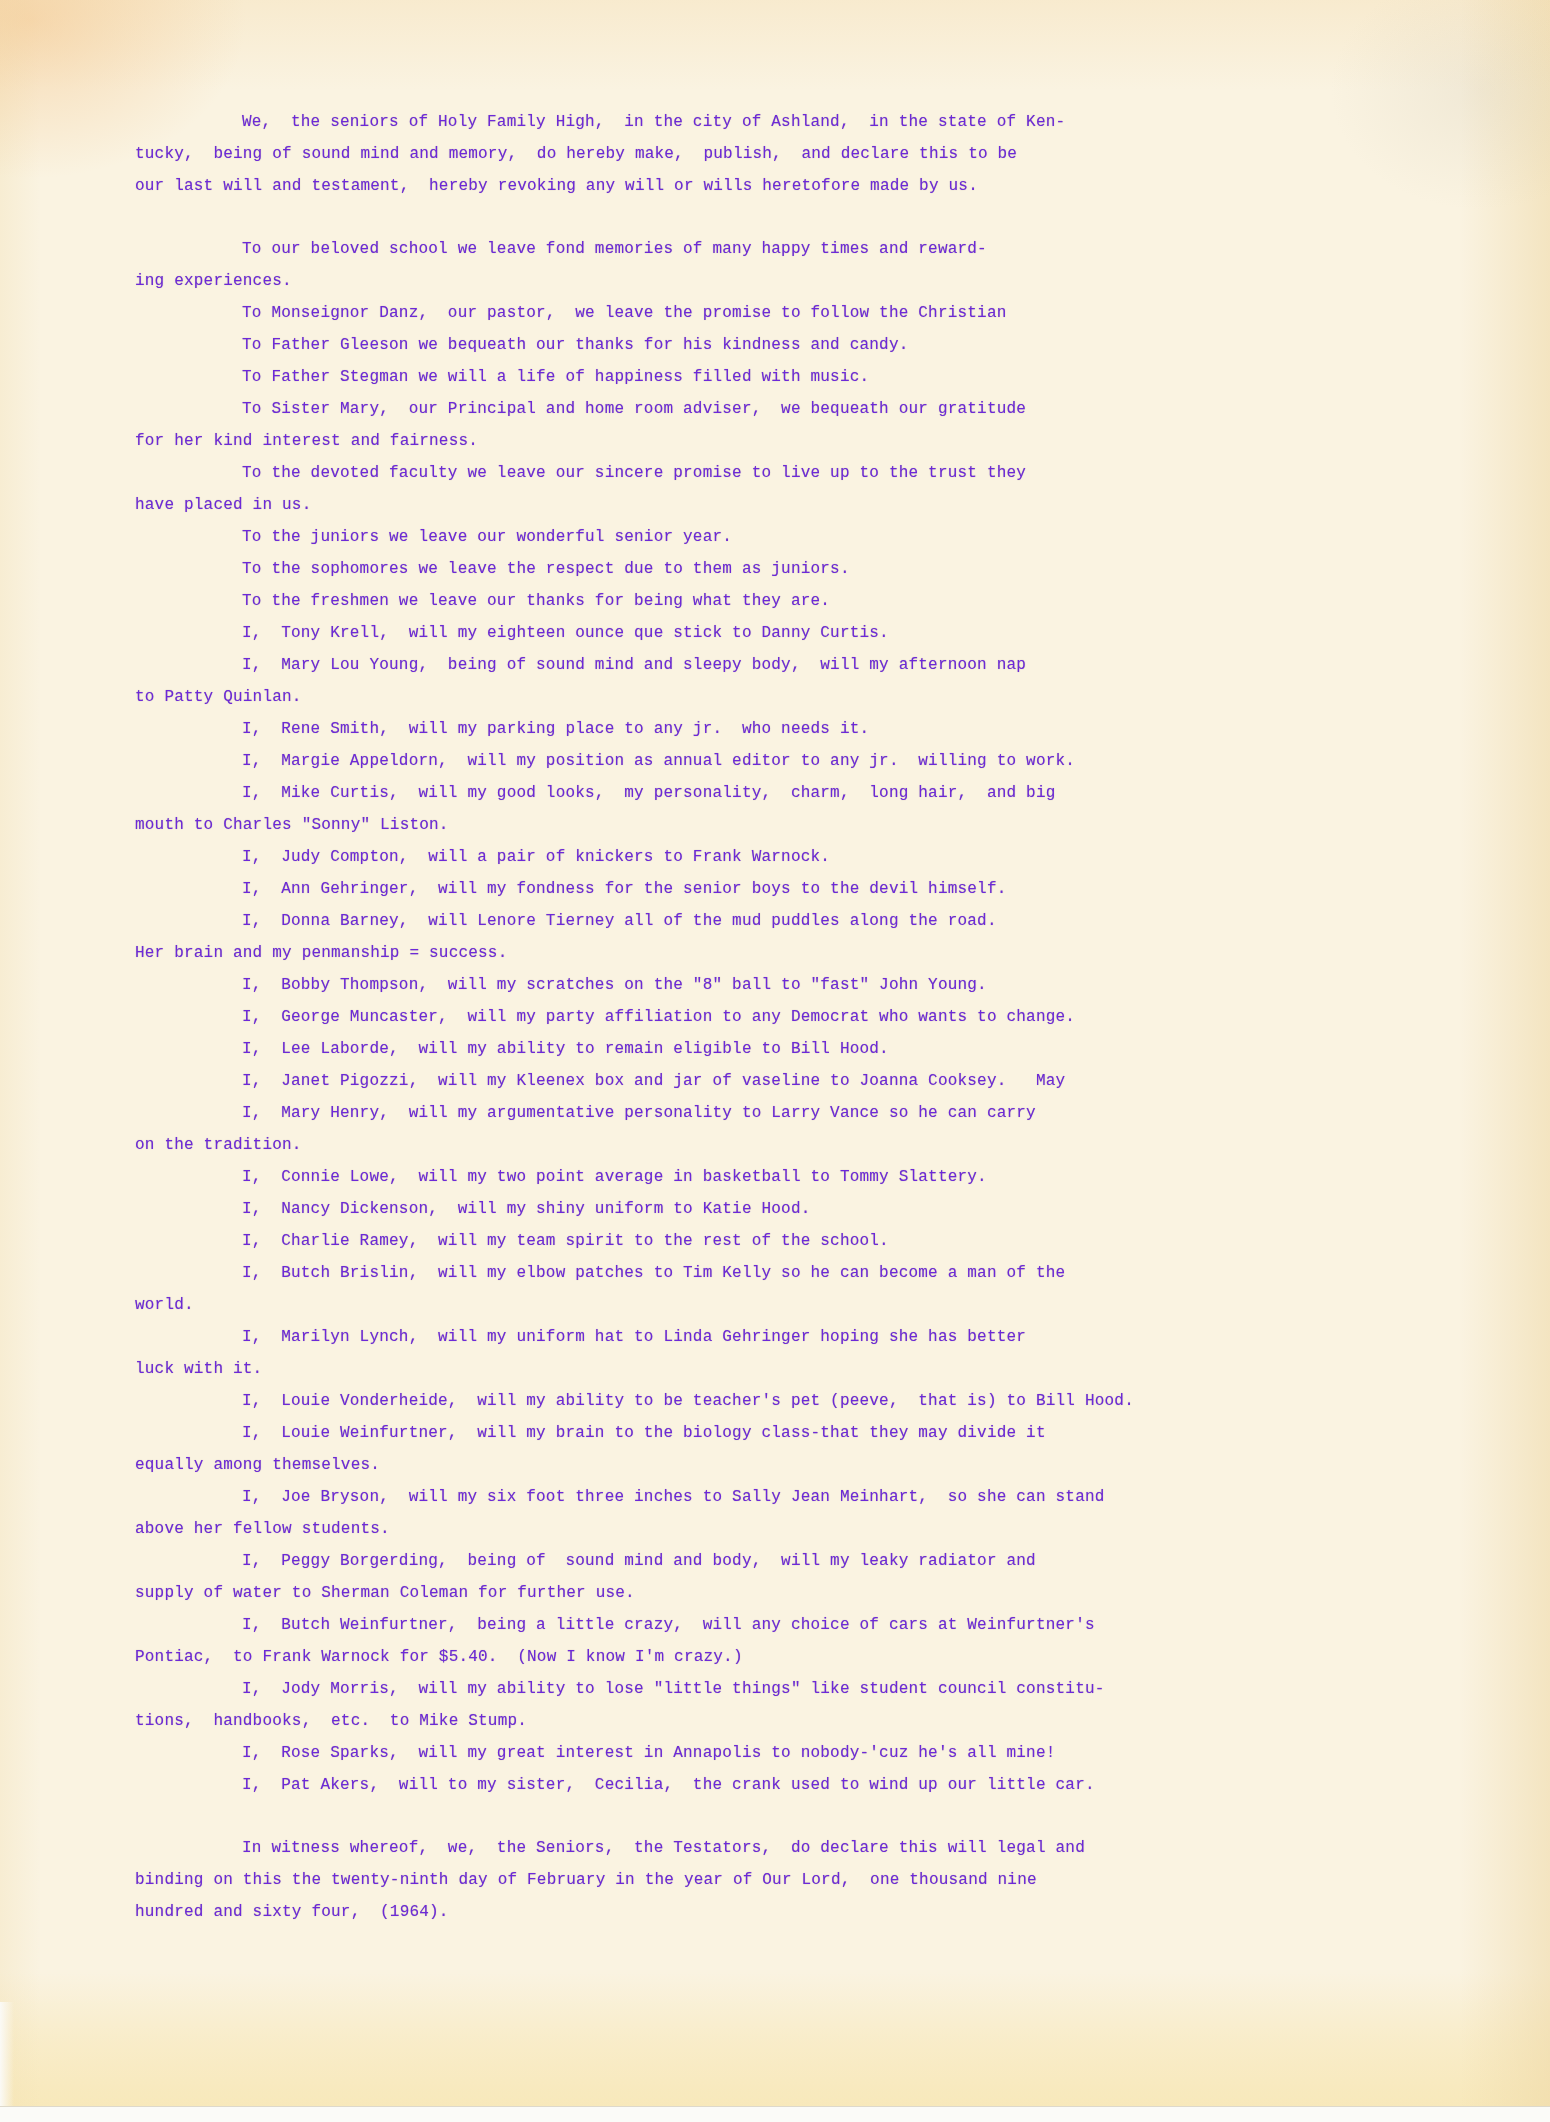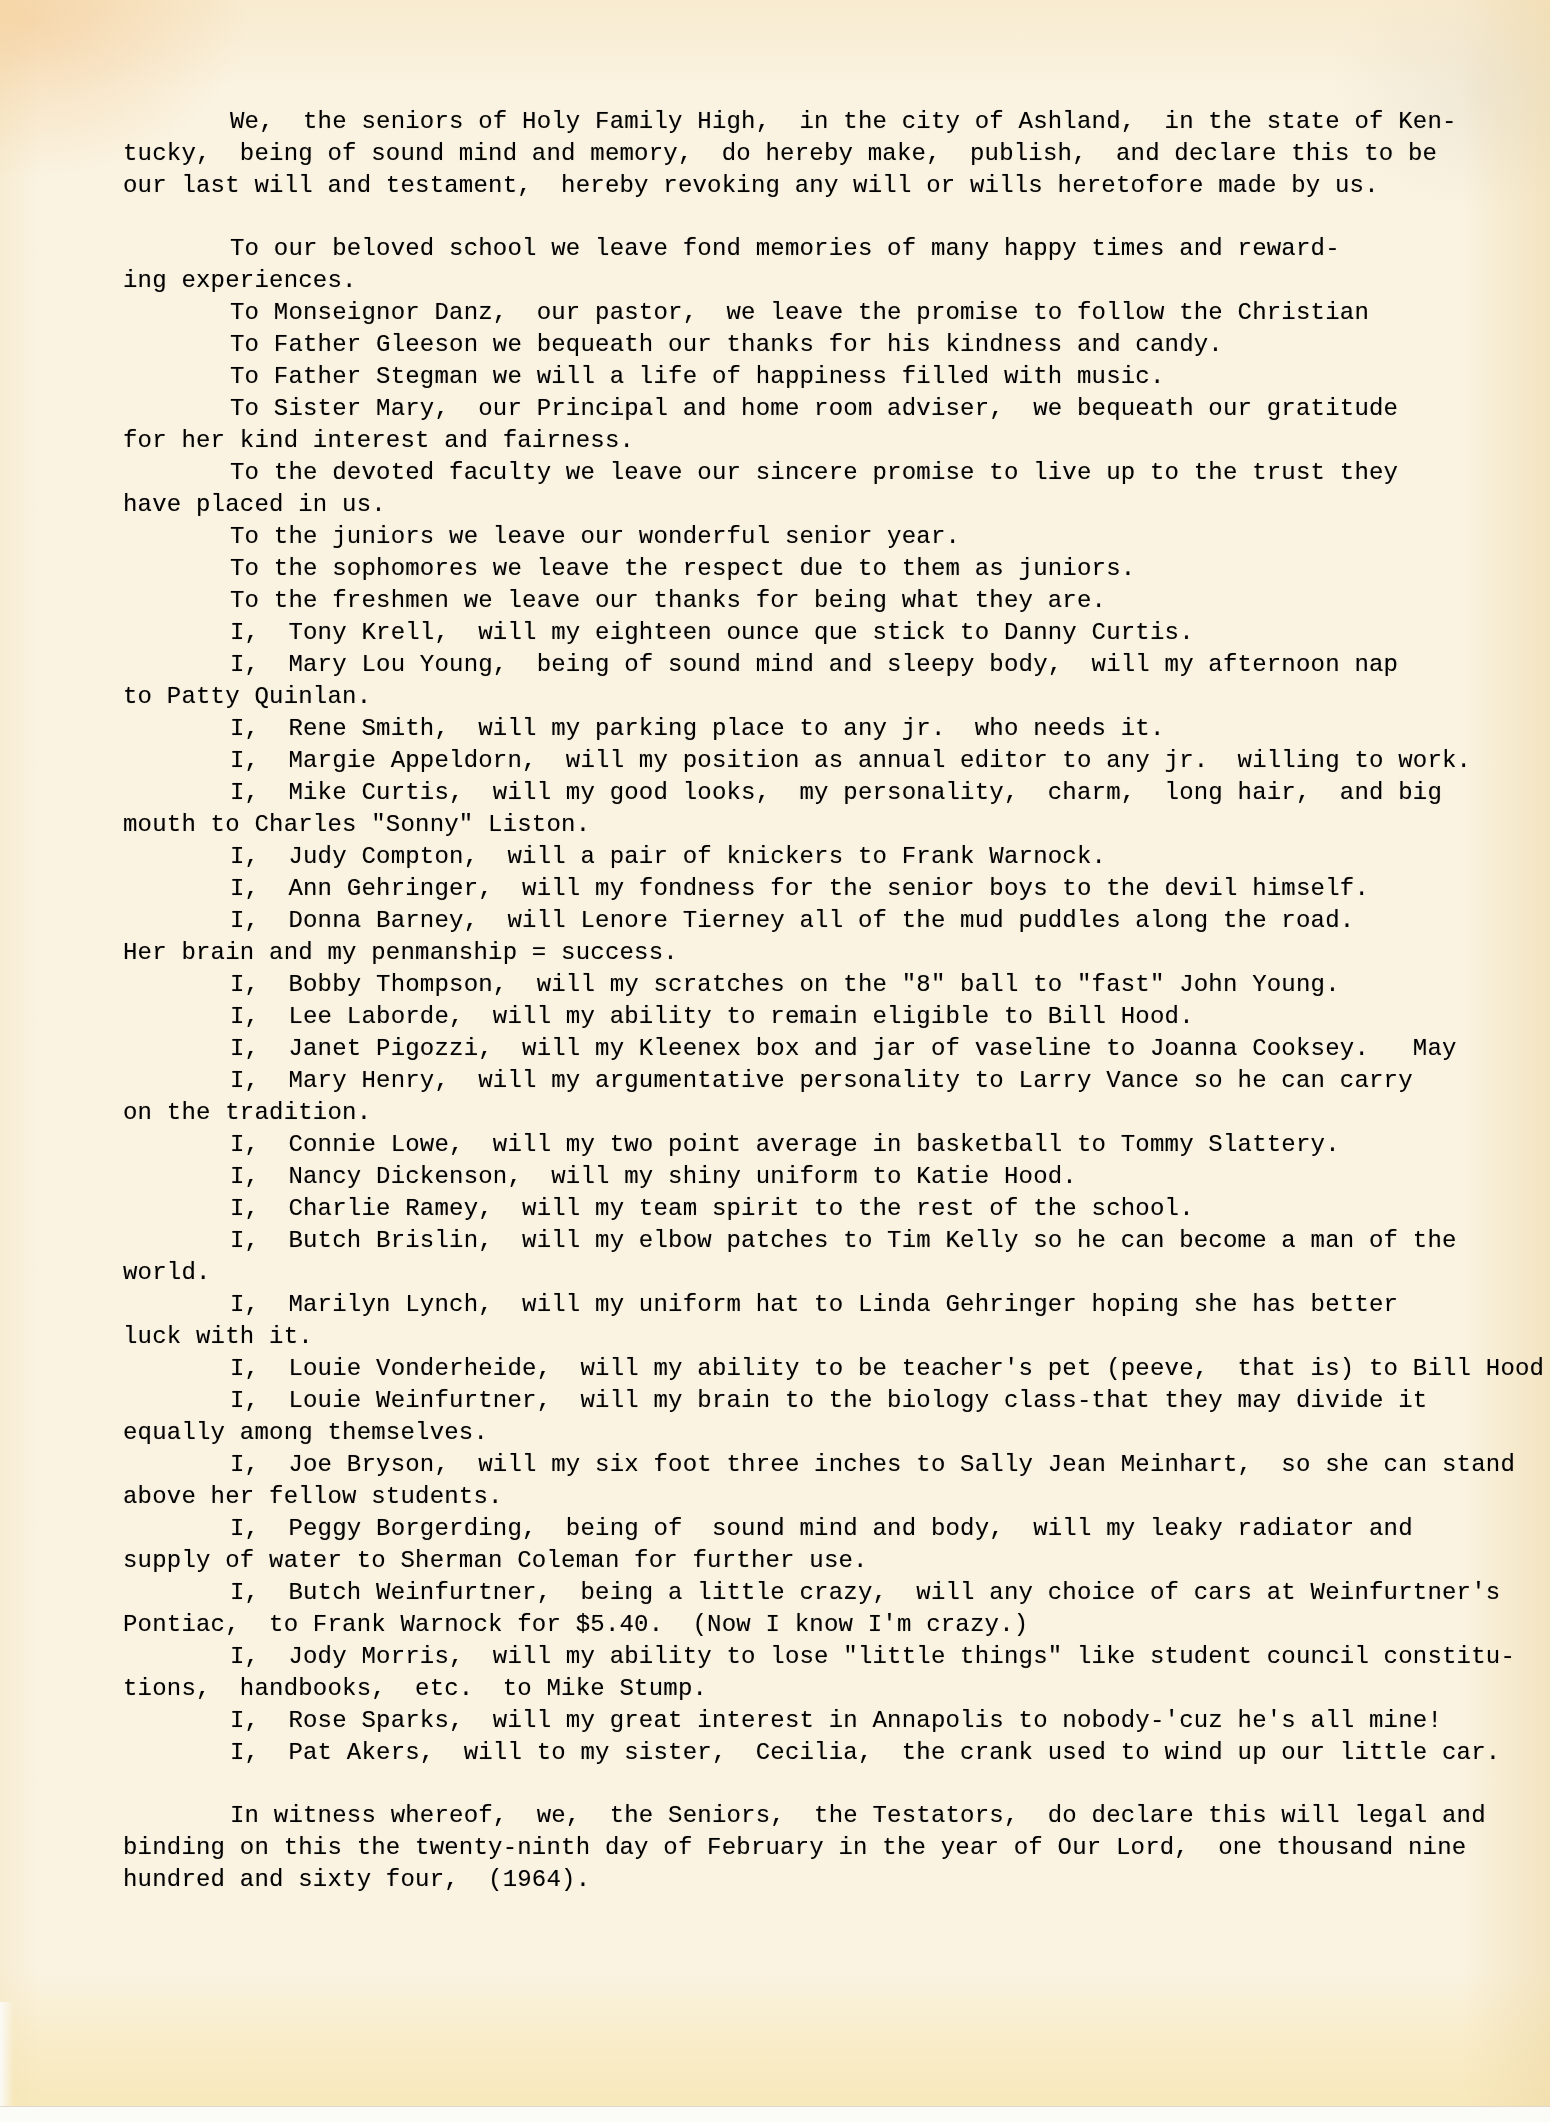--- a/index.html
+++ b/index.html
@@ -30,25 +30,25 @@
     border-top: 1px solid #ddd9cc;
   }
   .edge-corner-bl {
     position: absolute;
     left: 0; bottom: 0;
     width: 14px; height: 120px;
     background: linear-gradient(to right, #fbfaf6, rgba(251,250,246,0));
   }
   .doc {
     position: absolute;
-    left: 123px;
+    left: 135px;
     top: 106px;
     width: 1360px;
-    color: #000000;
-    font-size: 24px;
+    color: #6d28d9;
+    font-size: 16px;
     line-height: 32px;
     letter-spacing: 0.2px;
     text-shadow: 0 0 1px rgba(55,52,48,0.35);
   }
   .para { margin: 0; }
   .para.gap { margin-top: 31px; }
   .line { white-space: pre; }
   .line.first { text-indent: 107px; }
 </style>
 </head>
@@ -117,20 +117,23 @@
     <div class="para">
       <div class="line first">I,  Donna Barney,  will Lenore Tierney all of the mud puddles along the road.</div>
     </div>
     <div class="para">
       <div class="line">Her brain and my penmanship = success.</div>
     </div>
     <div class="para">
       <div class="line first">I,  Bobby Thompson,  will my scratches on the "8" ball to "fast" John Young.</div>
     </div>
     <div class="para">
+      <div class="line first">I,  George Muncaster,  will my party affiliation to any Democrat who wants to change.</div>
+    </div>
+    <div class="para">
       <div class="line first">I,  Lee Laborde,  will my ability to remain eligible to Bill Hood.</div>
     </div>
     <div class="para">
       <div class="line first">I,  Janet Pigozzi,  will my Kleenex box and jar of vaseline to Joanna Cooksey.   May</div>
     </div>
     <div class="para">
       <div class="line first">I,  Mary Henry,  will my argumentative personality to Larry Vance so he can carry</div>
       <div class="line">on the tradition.</div>
     </div>
     <div class="para">

